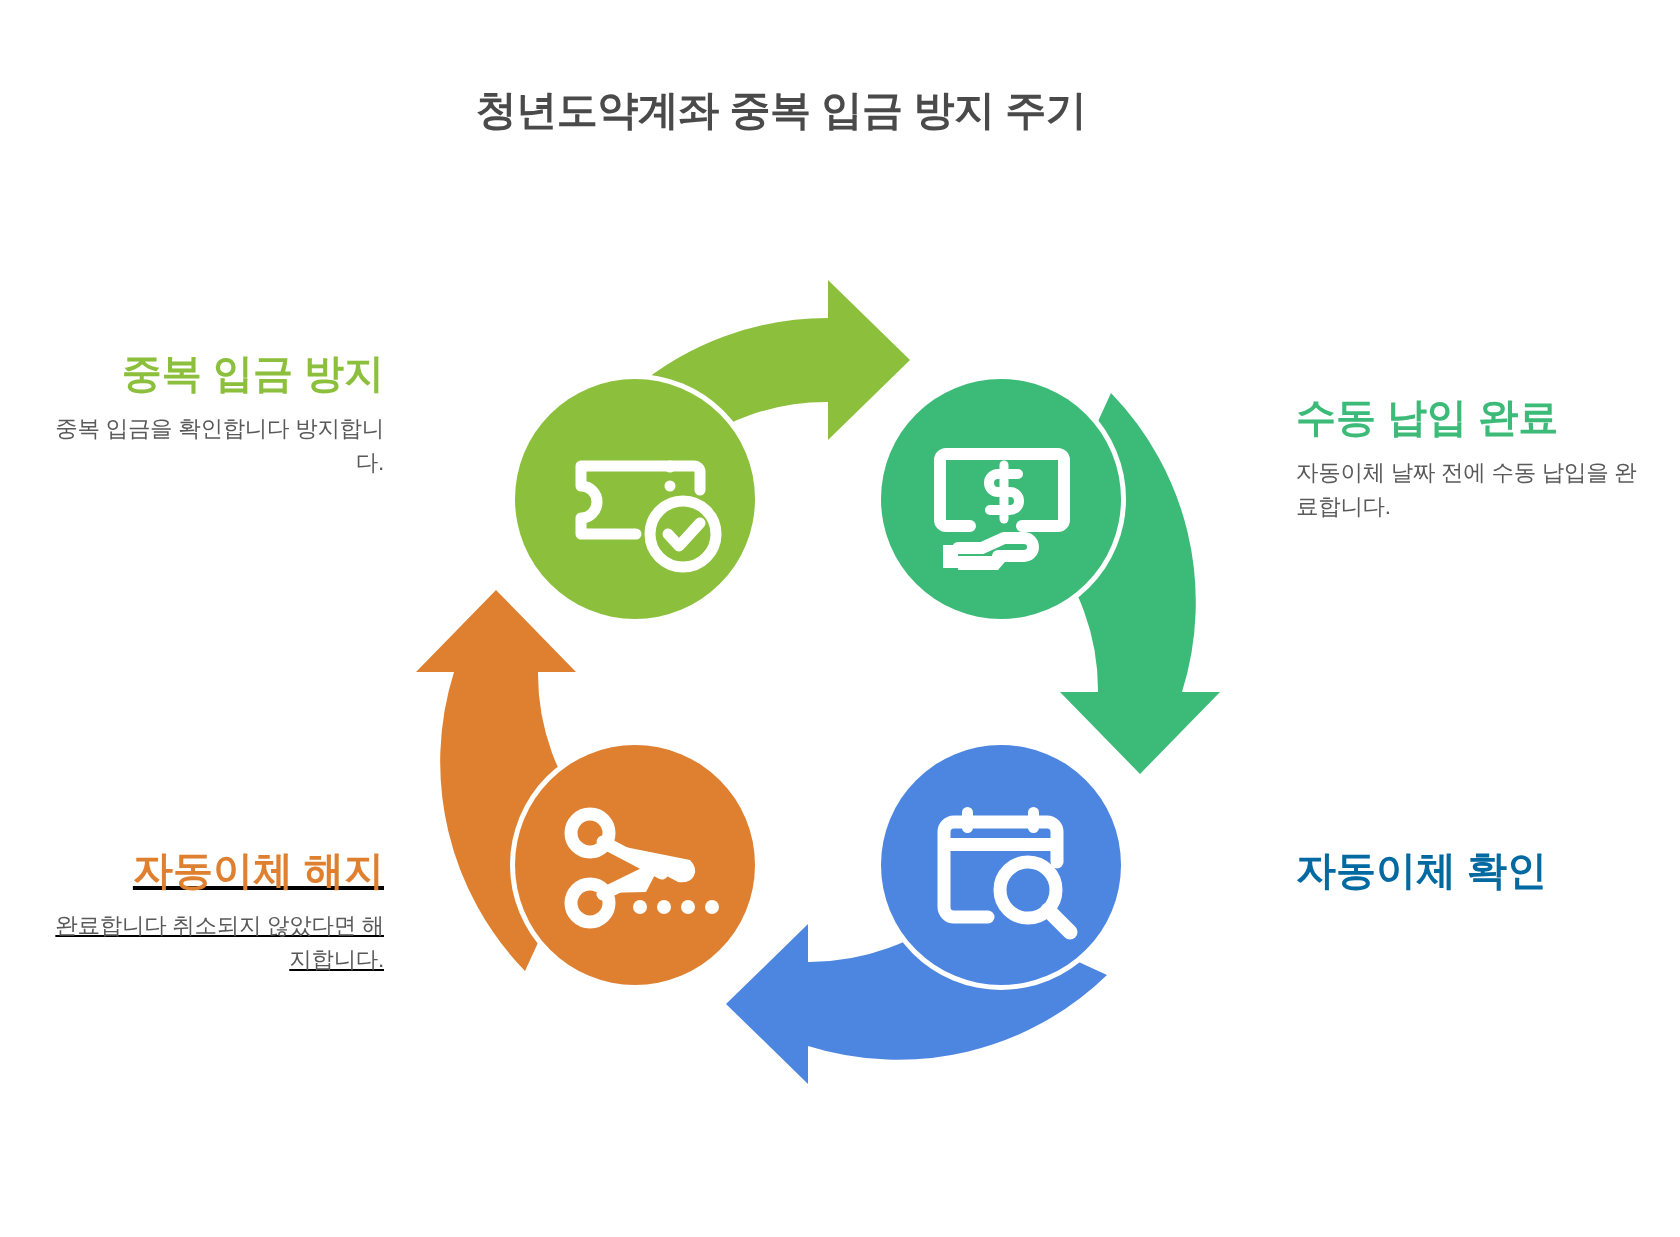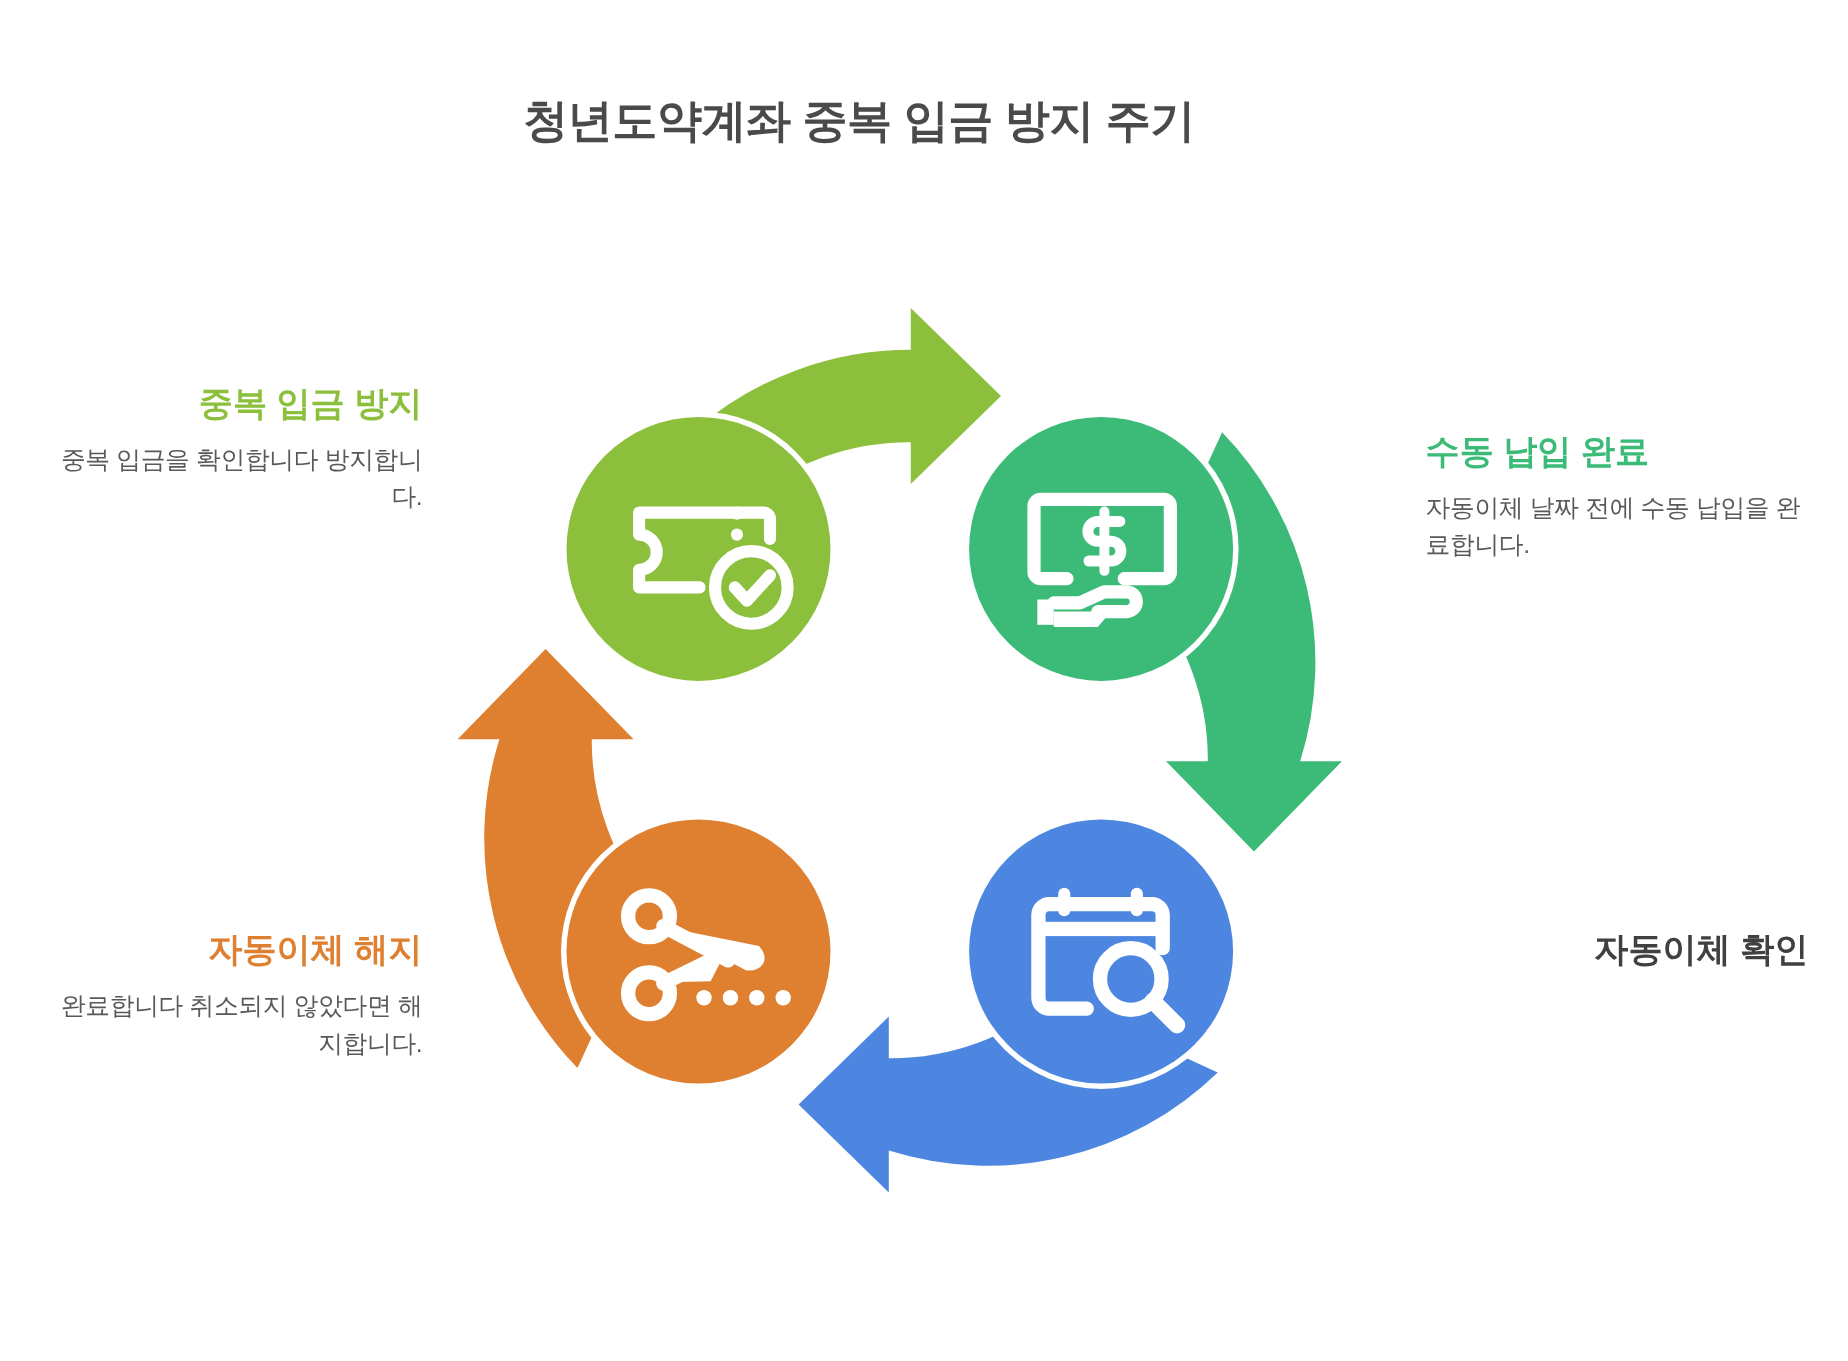--- a/index.html
+++ b/index.html
@@ -49,41 +49,41 @@
     height: 840px;
     overflow: visible;
   }
 
   
   .label-block {
     position: absolute;
     width: 348px;
   }
   .label-block .heading {
-    font-size: 31px;
+    font-size: 40px;
     font-weight: bold;
     line-height: 1.25;
     margin-bottom: 14px;
   }
   .label-block .desc {
     font-size: 22.5px;
     line-height: 1.5;
     color: #595959;
     letter-spacing: -0.3px;
   }
 
   .block-tl { left: 36px;   top: 348px; text-align: right; }
   .block-tr { left: 1296px; top: 348px; text-align: left; }
-  .block-bl { left: 36px;   top: 845px; text-align: right; }
+  .block-bl { left: 36px;   top: 845px; text-align: right; text-decoration: underline; }
   .block-br { left: 1296px; top: 845px; text-align: left; }
 
   .block-tl .heading { color: #8CC03C; }
   .block-tr .heading { color: #3CBB78; margin-top: 44px; }
   .block-bl .heading { color: #DE8030; }
-  .block-br .heading { color: #404040; text-align: right; }
+  .block-br .heading { color: #0369a1; }
 </style>
 </head>
 <body>
 
 <div class="canvas">
 
   <div class="title">청년도약계좌 중복 입금 방지 주기</div>
 
   <div class="cycle">
     <svg viewBox="0 0 840 840" xmlns="http://www.w3.org/2000/svg">

